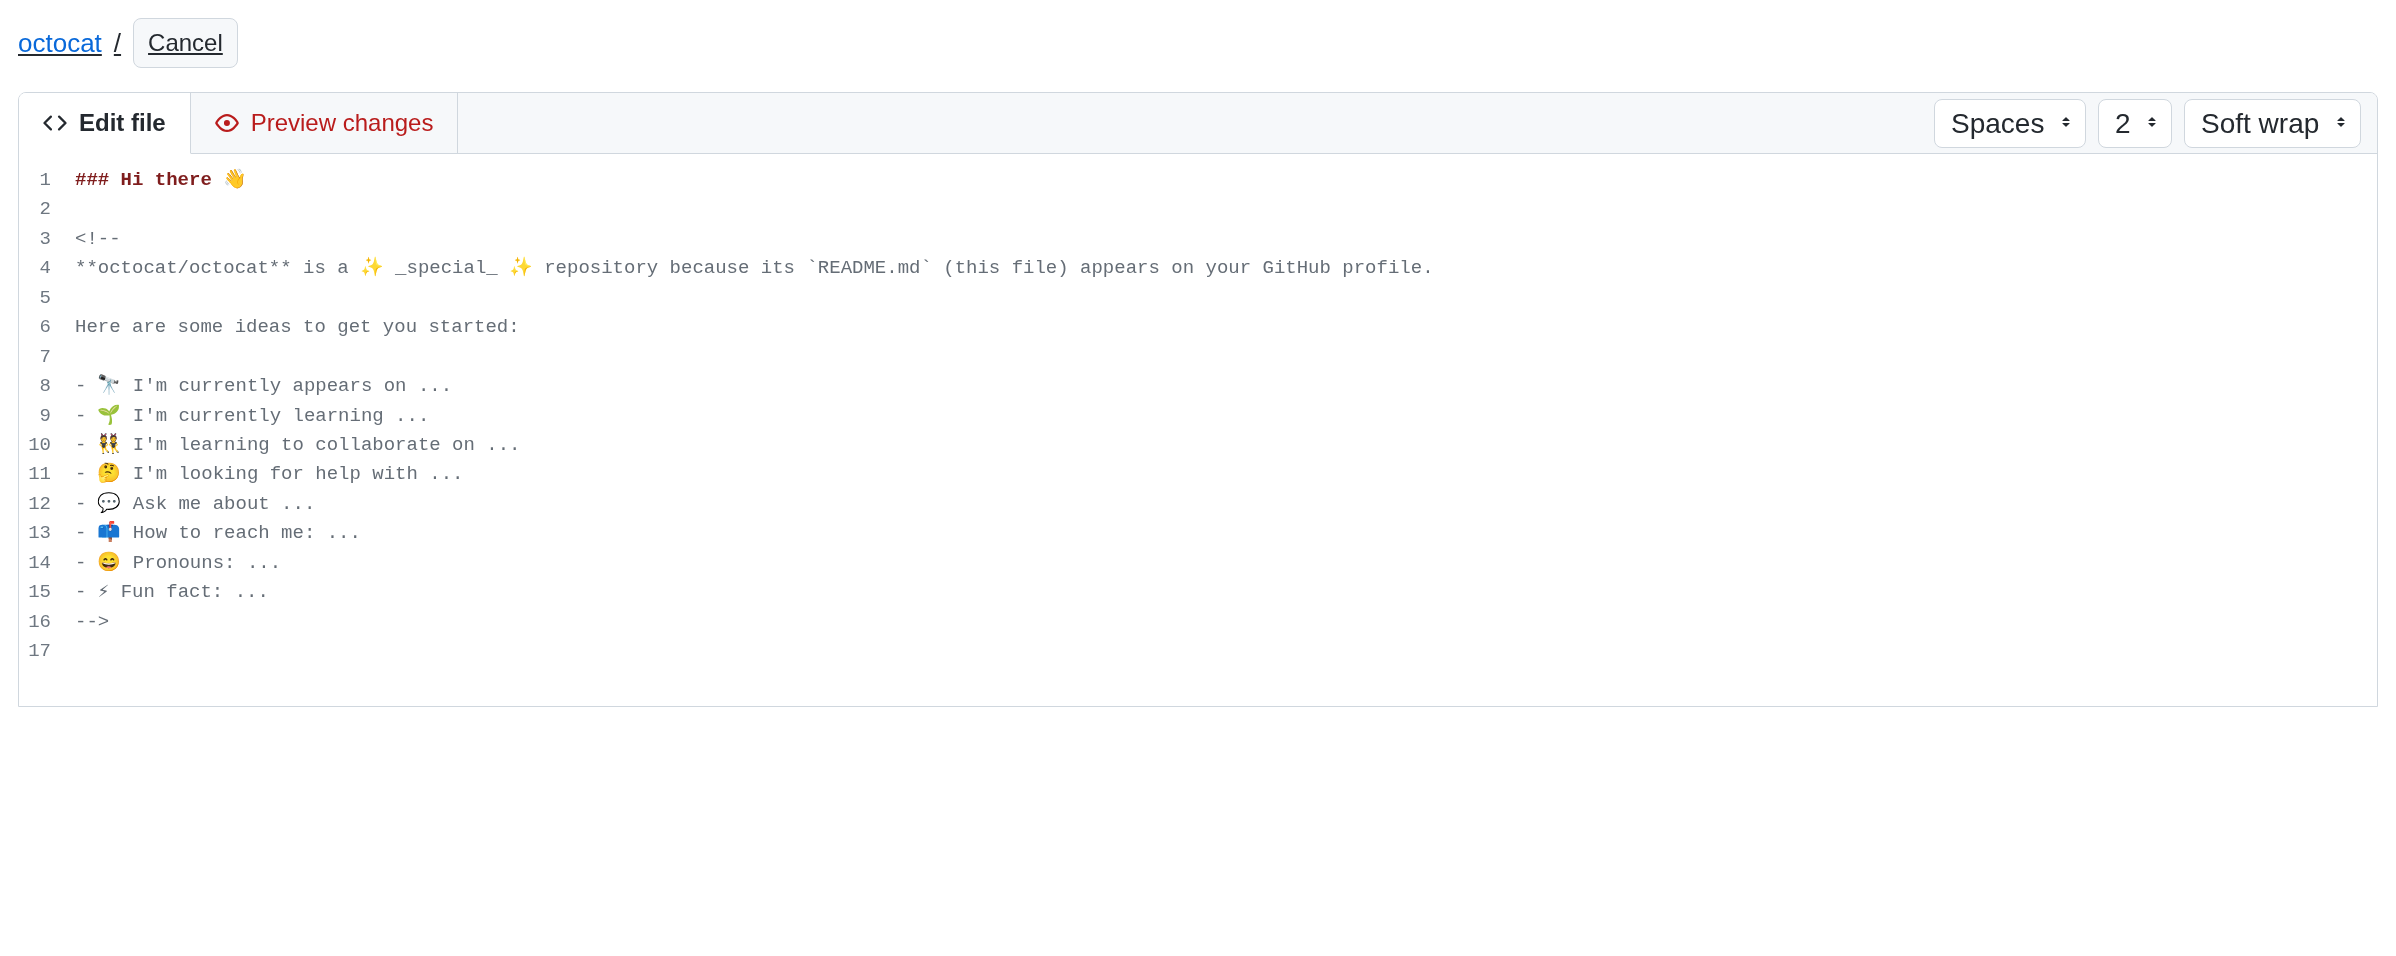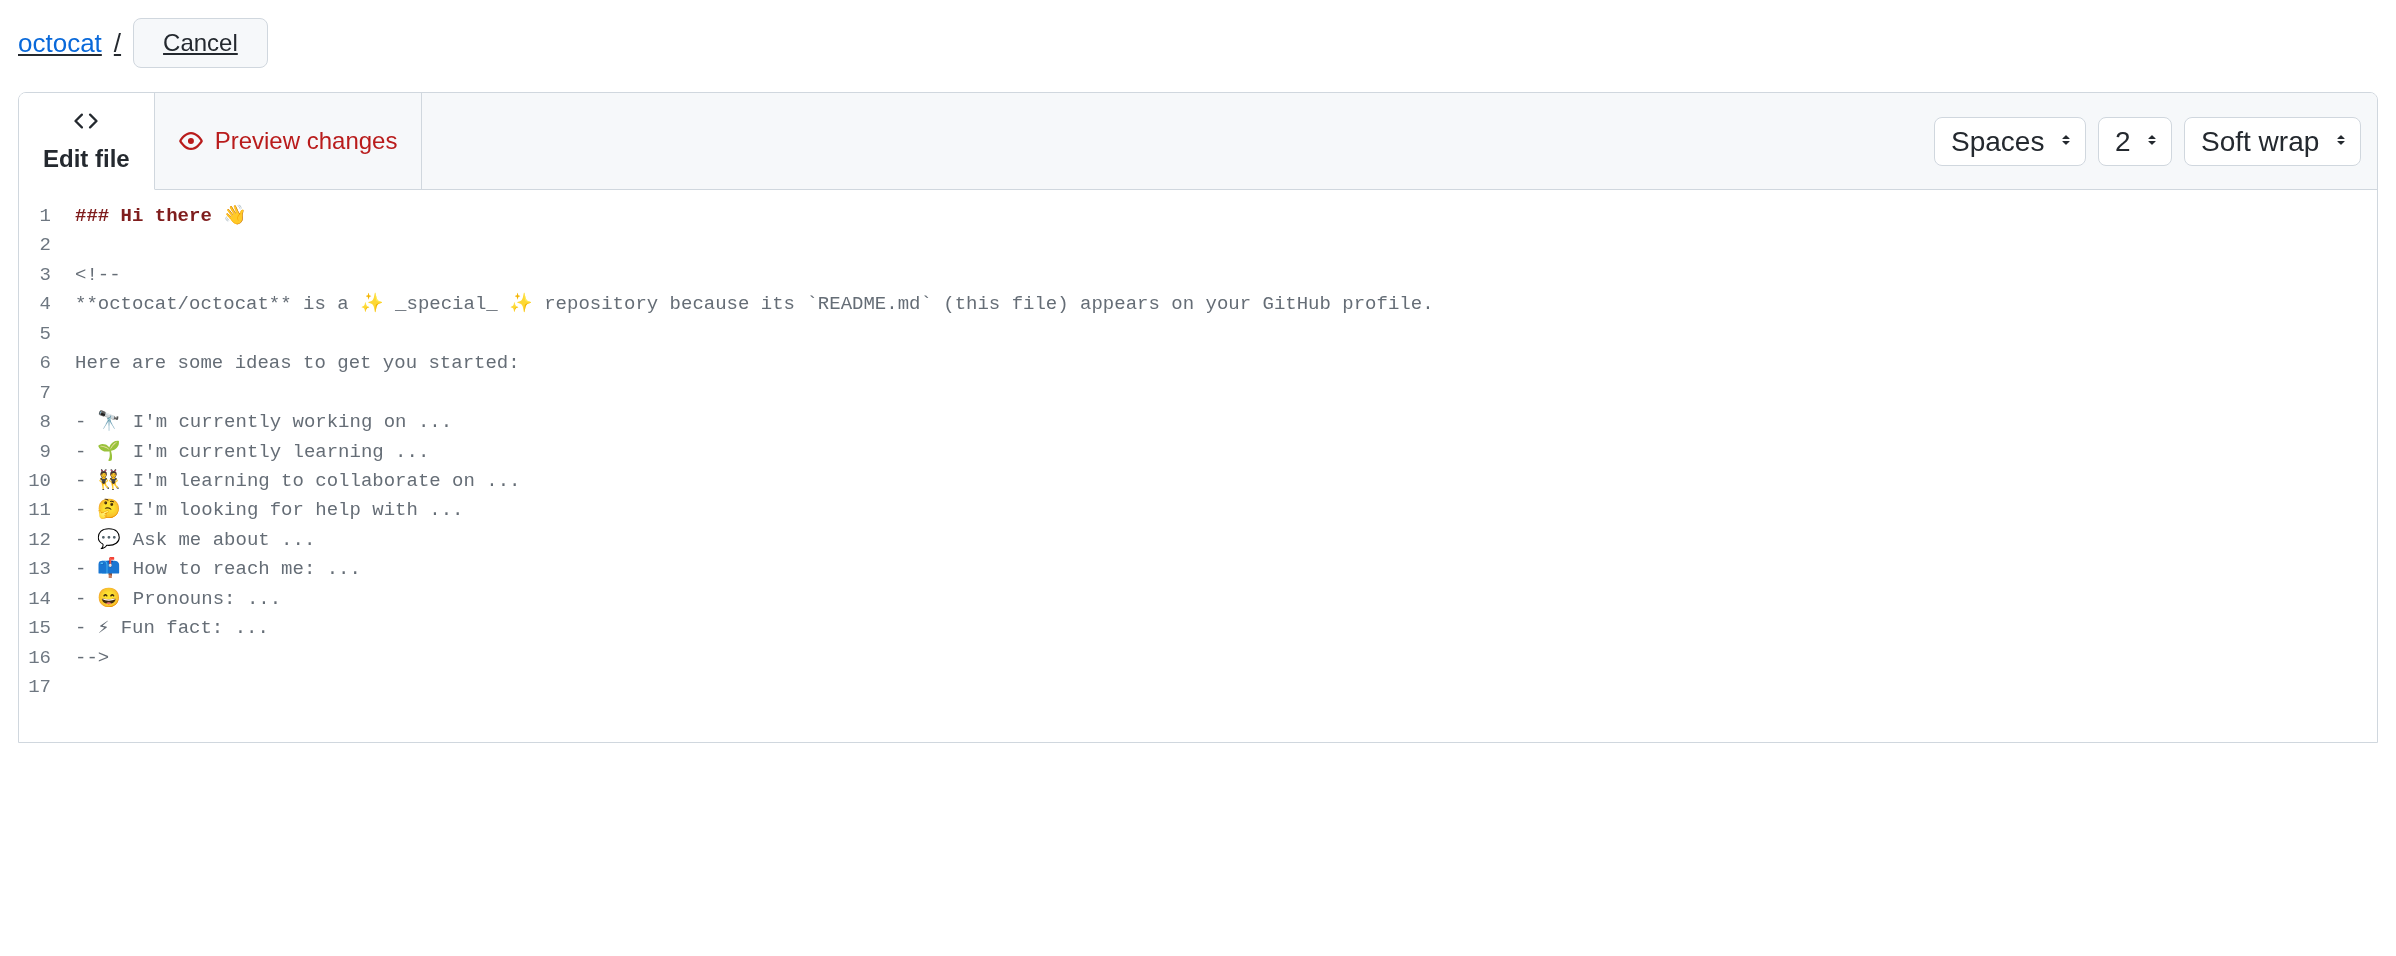--- a/index.html
+++ b/index.html
@@ -34,21 +34,21 @@
       font-size: 24px;
       padding: 10px 16px;
       border: 1px solid #d0d7de;
       border-radius: 8px;
       width: 260px;
       background: #ffffff;
       color: #24292f;
     }
     .cancel-btn {
       font-size: 24px;
-      padding: 10px 29px;
+      padding: 10px 14px;
       border: 1px solid #d0d7de;
       border-radius: 8px;
       background: #f6f8fa;
       color: #24292f;
       cursor: pointer;
     }
     .editor-frame {
       border: 1px solid #d0d7de;
       border-radius: 8px 8px 0 0;
       overflow: hidden;
@@ -68,21 +68,20 @@
       cursor: pointer;
       color: #b91c1c;
       border-right: 1px solid #d0d7de;
     }
     .tab.active {
       background: #ffffff;
       color: #24292f;
       font-weight: 600;
       border-bottom: 1px solid #ffffff;
       margin-bottom: -1px;
-      flex-direction: column;
     }
     .tab-icon {
       display: inline-flex;
       align-items: center;
     }
     .tab-icon svg {
       width: 24px;
       height: 24px;
     }
     .tabs-spacer {
@@ -235,21 +234,21 @@
       <div class="code-line">
         <div class="line-number">6</div>
         <div class="line-content">Here are some ideas to get you started:</div>
       </div>
       <div class="code-line">
         <div class="line-number">7</div>
         <div class="line-content"></div>
       </div>
       <div class="code-line">
         <div class="line-number">8</div>
-        <div class="line-content">- 🔭 I'm currently working on ...</div>
+        <div class="line-content">- 🔭 I'm currently appears on ...</div>
       </div>
       <div class="code-line">
         <div class="line-number">9</div>
         <div class="line-content">- 🌱 I'm currently learning ...</div>
       </div>
       <div class="code-line">
         <div class="line-number">10</div>
         <div class="line-content">- 👯 I'm learning to collaborate on ...</div>
       </div>
       <div class="code-line">

